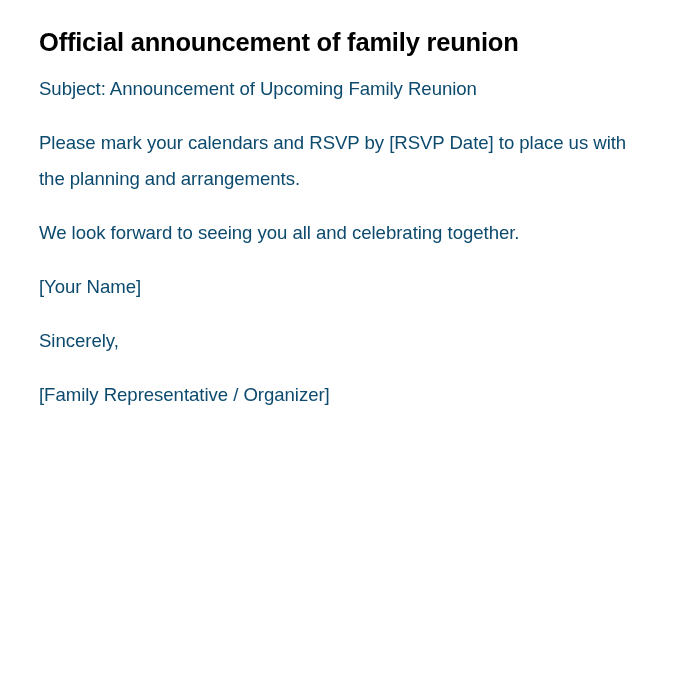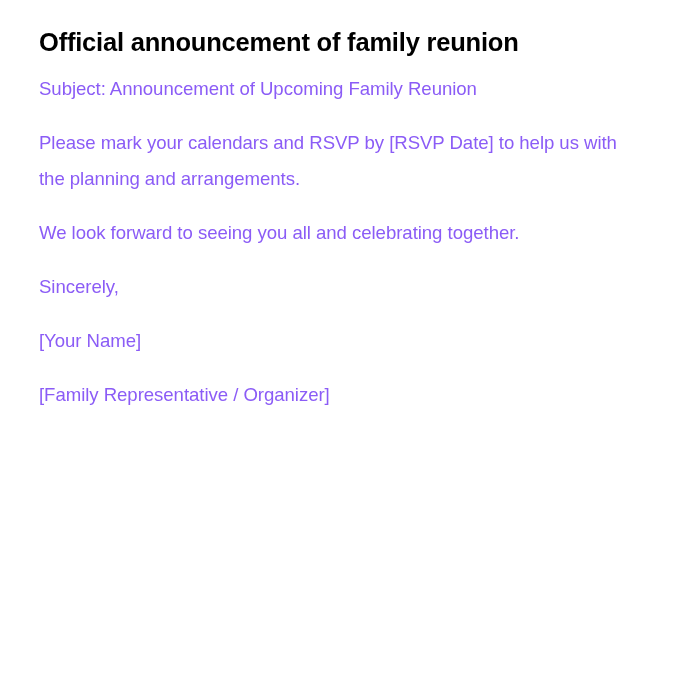--- a/index.html
+++ b/index.html
@@ -36,21 +36,21 @@
 
   .doc-body {
     margin-top: 13px;
   }
 
   .doc-paragraph {
     margin: 0 0 18px 0;
     max-width: 592px;
     font-size: 18.6px;
     line-height: 36px;
-    color: #8b5cf6;
+    color: #0c4a6e;
     font-weight: 400;
     letter-spacing: -0.05px;
     font-family: "Liberation Sans", sans-serif;
   }
 
   .doc-paragraph:last-child {
     margin-bottom: 0;
   }
 </style>
 </head>
@@ -60,24 +60,24 @@
 
   <h1 class="doc-title">Official announcement of family reunion</h1>
 
   <div class="doc-body">
 
     <p class="doc-paragraph">Subject: Announcement of Upcoming Family Reunion</p>
 
 
 
 
-    <p class="doc-paragraph">Please mark your calendars and RSVP by [RSVP Date] to help us with the planning and arrangements.</p>
+    <p class="doc-paragraph">Please mark your calendars and RSVP by [RSVP Date] to place us with the planning and arrangements.</p>
 
     <p class="doc-paragraph">We look forward to seeing you all and celebrating together.</p>
 
+    <p class="doc-paragraph">[Your Name]</p>
+
     <p class="doc-paragraph">Sincerely,</p>
-
-    <p class="doc-paragraph">[Your Name]</p>
 
     <p class="doc-paragraph">[Family Representative / Organizer]</p>
 
   </div>
 </div>
 
 </body></html>

